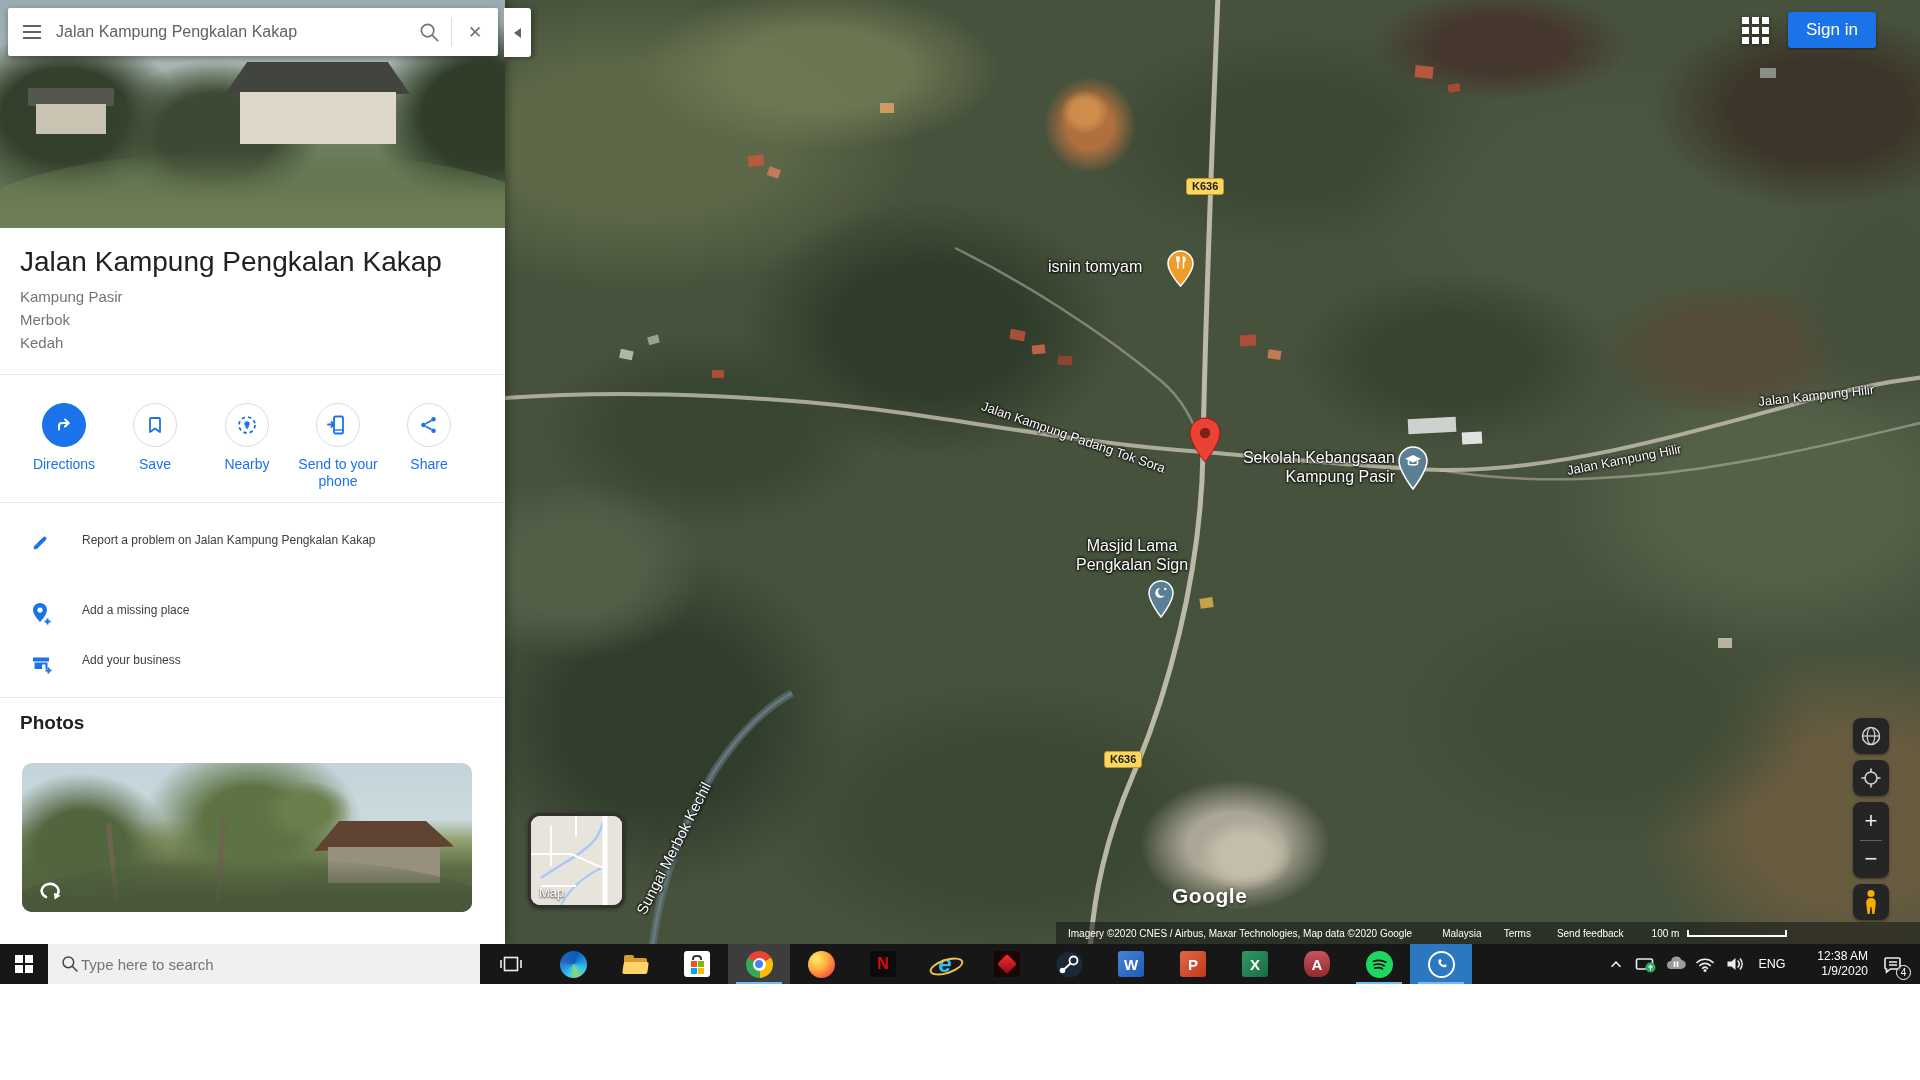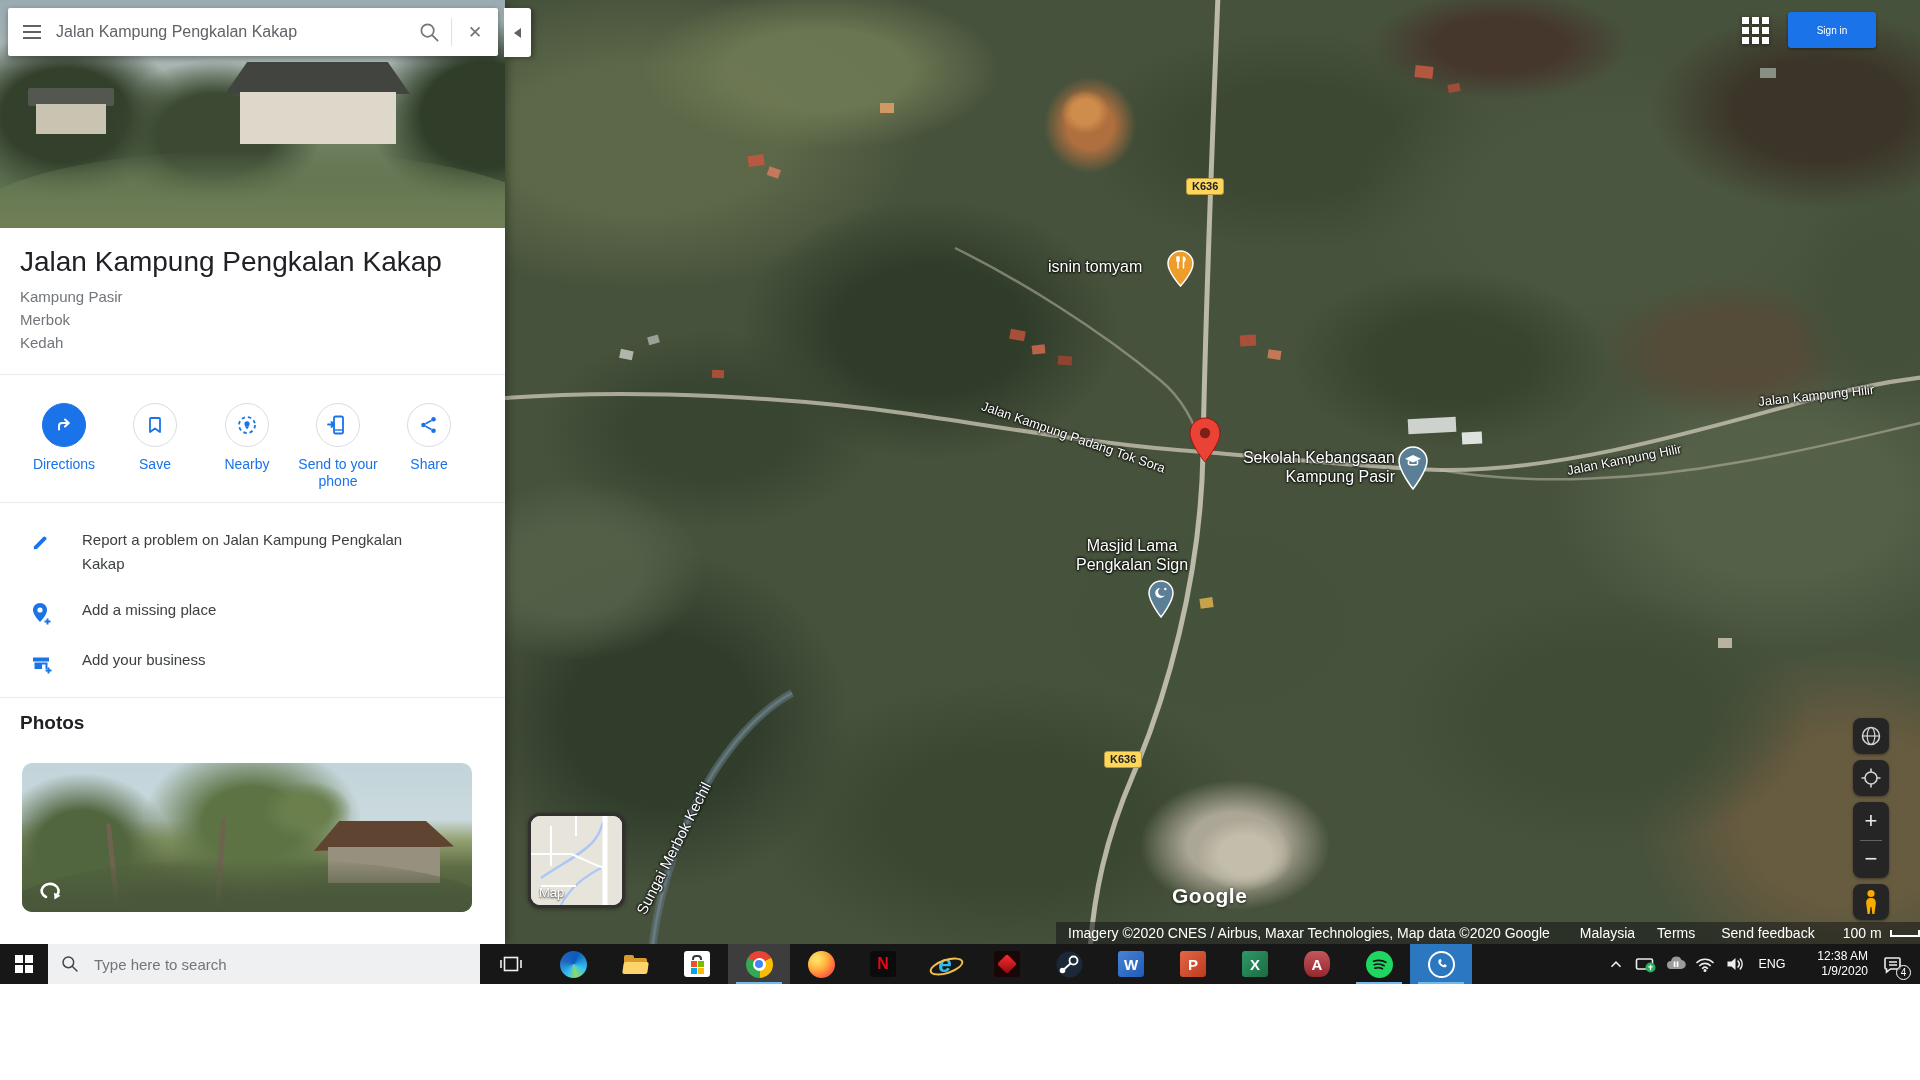--- a/index.html
+++ b/index.html
@@ -39,21 +39,21 @@
 .lbl-poi{font-size:16px}
 .lbl-street{font-size:13px;font-weight:400}
 .badge{position:absolute;background:#ffd65c;border:1px solid #b89a3e;border-radius:3px;
  color:#202124;font-size:11px;font-weight:700;padding:0 5px;line-height:15px}
 .pin{position:absolute}
 .school-lbl{position:absolute;left:1190px;top:448px;width:205px;text-align:right;line-height:19px}
 .masjid-lbl{position:absolute;left:1032px;top:536px;width:200px;text-align:center;line-height:19px}
 .watermark{position:absolute;left:1172px;top:884px;color:#fff;font-size:21px;font-weight:600;letter-spacing:.5px;
  text-shadow:0 1px 3px rgba(0,0,0,.7)}
 .attr{position:absolute;left:1056px;top:922px;width:864px;height:22px;background:rgba(22,22,22,.55);
- display:flex;align-items:center;color:#fff;font-size:14px;white-space:nowrap}
+ display:flex;align-items:center;color:#fff;font-size:10px;white-space:nowrap}
 .attr span{display:inline-block}
 .scalebar{width:100px;height:7px;border-left:2px solid #fff;border-right:2px solid #fff;border-bottom:2px solid #fff;margin-left:8px}
 
 
 .inset{position:absolute;left:528px;top:813px;width:97px;height:95px;border:3px solid rgba(18,18,18,.85);
  border-radius:12px;overflow:hidden;background:#e7e4dc;box-shadow:0 1px 4px rgba(0,0,0,.4)}
 .inset-label{position:absolute;left:8px;bottom:5px;color:#fff;font-size:13px;font-weight:500;
  text-shadow:0 1px 2px rgba(0,0,0,.9)}
 
 
@@ -87,21 +87,21 @@
 .action{position:absolute;top:403px;width:92px;text-align:center;cursor:pointer}
 .act-circle{width:44px;height:44px;border-radius:50%;border:1px solid #dadce0;margin:0 auto;
  display:flex;align-items:center;justify-content:center;background:#fff}
 .act-circle.filled{background:#1a73e8;border-color:#1a73e8}
 .act-label{margin-top:9px;font-size:14px;color:#1a73e8;line-height:17px}
 .ac1{left:18px}.ac2{left:109px}.ac3{left:201px}.ac4{left:292px}.ac5{left:383px}
 
 .linkrow{position:absolute;left:0;width:505px;display:flex;cursor:pointer}
 .lr1{top:528px}.lr2{top:598px}.lr3{top:648px}
 .linkrow .licon{width:82px;display:flex;justify-content:center;padding-top:3px;flex:none}
-.linkrow .ltext{font-size:15px;color:#3c4043;line-height:24px;width:350px}
+.linkrow .ltext{font-size:12px;color:#3c4043;line-height:24px;width:350px}
 
 .photos-h{position:absolute;left:20px;top:712px;font-size:19px;font-weight:600;color:#202124}
 .photocard{position:absolute;left:22px;top:763px;width:450px;height:149px;border-radius:10px;overflow:hidden;cursor:pointer;
  background:linear-gradient(180deg,#c2d4da 0%,#cbdade 38%,#93a06f 52%,#5d6c44 70%,#49573a 100%)}
 .pcb{position:absolute;border-radius:50%}
 .pc-roof{position:absolute;left:292px;top:58px;width:140px;height:30px;background:#5e4431;
  -webkit-clip-path:polygon(0 100%,18% 0,80% 0,100% 85%);clip-path:polygon(0 100%,18% 0,80% 0,100% 85%)}
 .pc-wall{position:absolute;left:306px;top:84px;width:112px;height:36px;background:#98907f}
 .pc-trunk{position:absolute;width:5px;background:#6d6450;border-radius:2px}
 .icon360{position:absolute;left:16px;bottom:10px}
@@ -117,29 +117,29 @@
 .sb-x{font-size:17px;color:#70757a}
 .collapse-tab{position:absolute;left:504px;top:8px;width:27px;height:49px;background:#fff;border-radius:0 3px 3px 0;
  box-shadow:3px 1px 5px rgba(0,0,0,.3);display:flex;align-items:center;justify-content:center;z-index:39;cursor:pointer}
 .tri-left{width:0;height:0;border-top:5px solid transparent;border-bottom:5px solid transparent;border-right:7px solid #5f6368}
 
 
 .appsgrid{position:absolute;left:1742px;top:17px;width:27px;height:27px;display:grid;cursor:pointer;
  grid-template-columns:7px 7px 7px;grid-template-rows:7px 7px 7px;gap:3px;filter:drop-shadow(0 1px 2px rgba(0,0,0,.5));z-index:5}
 .appsgrid i{background:#fff;display:block}
 .signin{position:absolute;left:1788px;top:12px;width:88px;height:36px;background:#1a73e8;color:#fff;border:none;
- border-radius:3px;font-size:10px;font-weight:500;font-family:inherit;cursor:pointer;z-index:5;
+ border-radius:3px;font-size:17px;font-weight:500;font-family:inherit;cursor:pointer;z-index:5;
  box-shadow:0 1px 3px rgba(0,0,0,.4)}
 
 
 .taskbar{position:absolute;left:0;top:944px;width:1920px;height:40px;background:#171717;display:flex;align-items:stretch;z-index:50}
 .tstart{width:48px;display:flex;align-items:center;justify-content:center;cursor:pointer;flex:none}
 .winlogo{display:grid;grid-template-columns:8px 8px;grid-template-rows:8px 8px;gap:2px}
 .winlogo i{background:#fdfdfd;display:block}
-.tsearch{width:432px;background:#eef0f1;display:flex;align-items:center;gap:15px;padding-left:13px;flex:none;cursor:text}
+.tsearch{width:432px;background:#eef0f1;display:flex;align-items:center;gap:2px;padding-left:13px;flex:none;cursor:text}
 .tsearch input{border:none;outline:none;background:transparent;font-size:15px;color:#3b3b3b;font-family:inherit;width:330px}
 .tcell{width:62px;display:flex;align-items:center;justify-content:center;position:relative;cursor:pointer;flex:none}
 .tcell.open::after{content:"";position:absolute;left:8px;right:8px;bottom:0;height:2px;background:#76b9ed}
 .tcell.active{background:#3d3d3d}
 .tcell.focusblue{background:#2b77c0}
 .tray{margin-left:auto;display:flex;align-items:stretch;padding-right:6px}
 .titem{display:flex;align-items:center;justify-content:center;cursor:pointer;color:#fff}
 .t-chev{width:28px}.t-ico{width:30px}
 .t-lang{width:44px;font-size:12.5px}
 .t-clock{width:78px;flex-direction:column;align-items:flex-end;justify-content:center;font-size:12px;line-height:15px;padding-right:4px}

